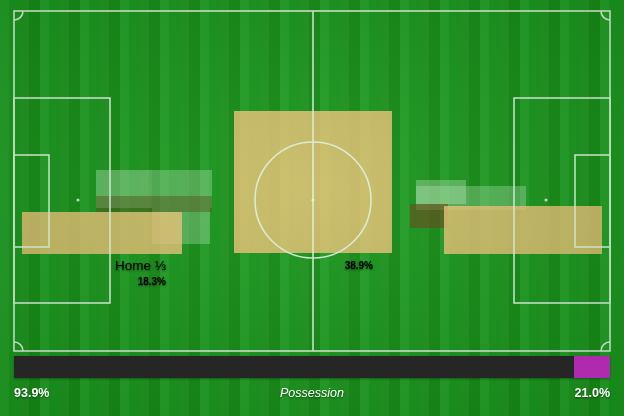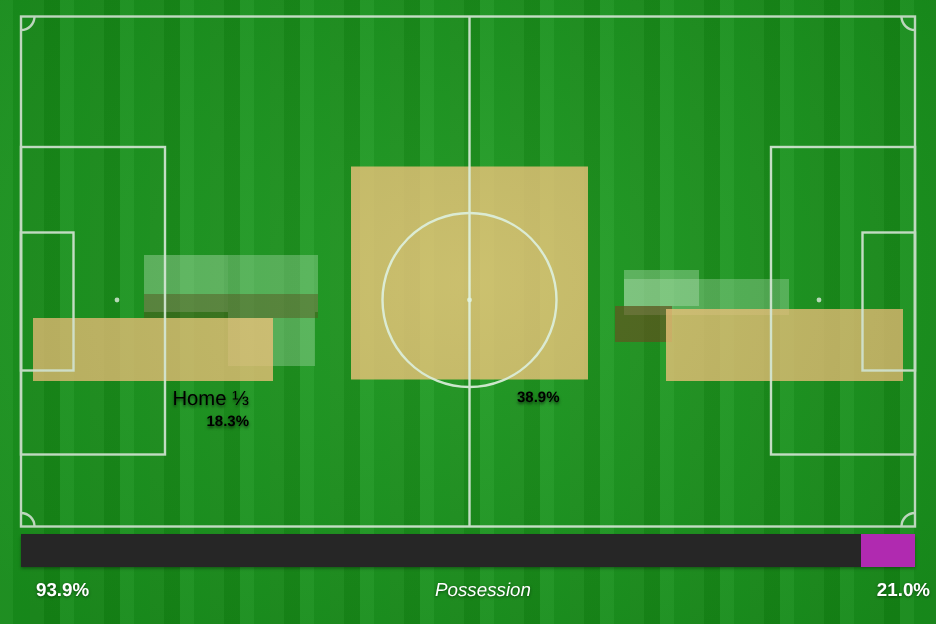--- a/index.html
+++ b/index.html
@@ -97,21 +97,21 @@
   .poss-seg-home {
     height: 100%;
     background: #262626;
   }
   .poss-seg-away {
     height: 100%;
     background: #b02ab0;
   }
   .poss-caption-row {
     position: absolute;
-    left: 24px;
+    left: 14px;
     top: 384px;
     width: 596px;
     height: 18px;
     display: flex;
     align-items: center;
     justify-content: space-between;
     color: #ffffff;
     text-shadow: 0 1px 2px rgba(0,0,0,0.5);
   }
   .poss-caption-row .side {

